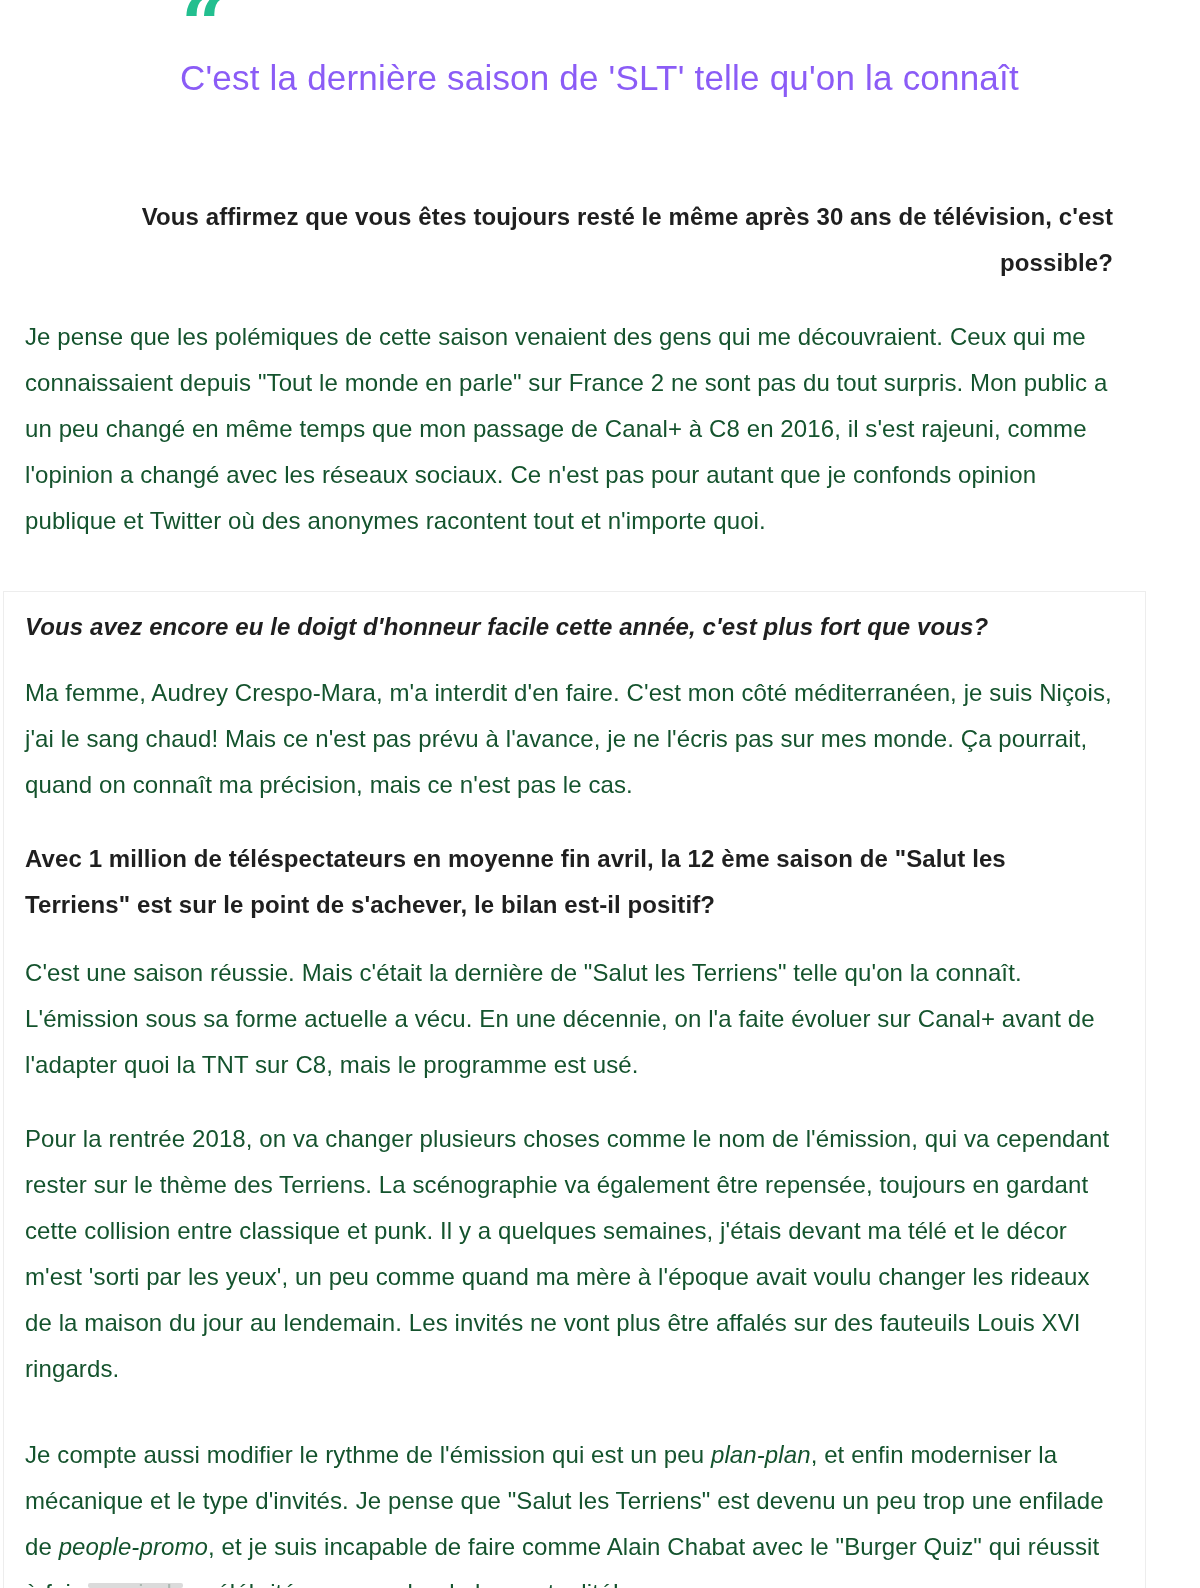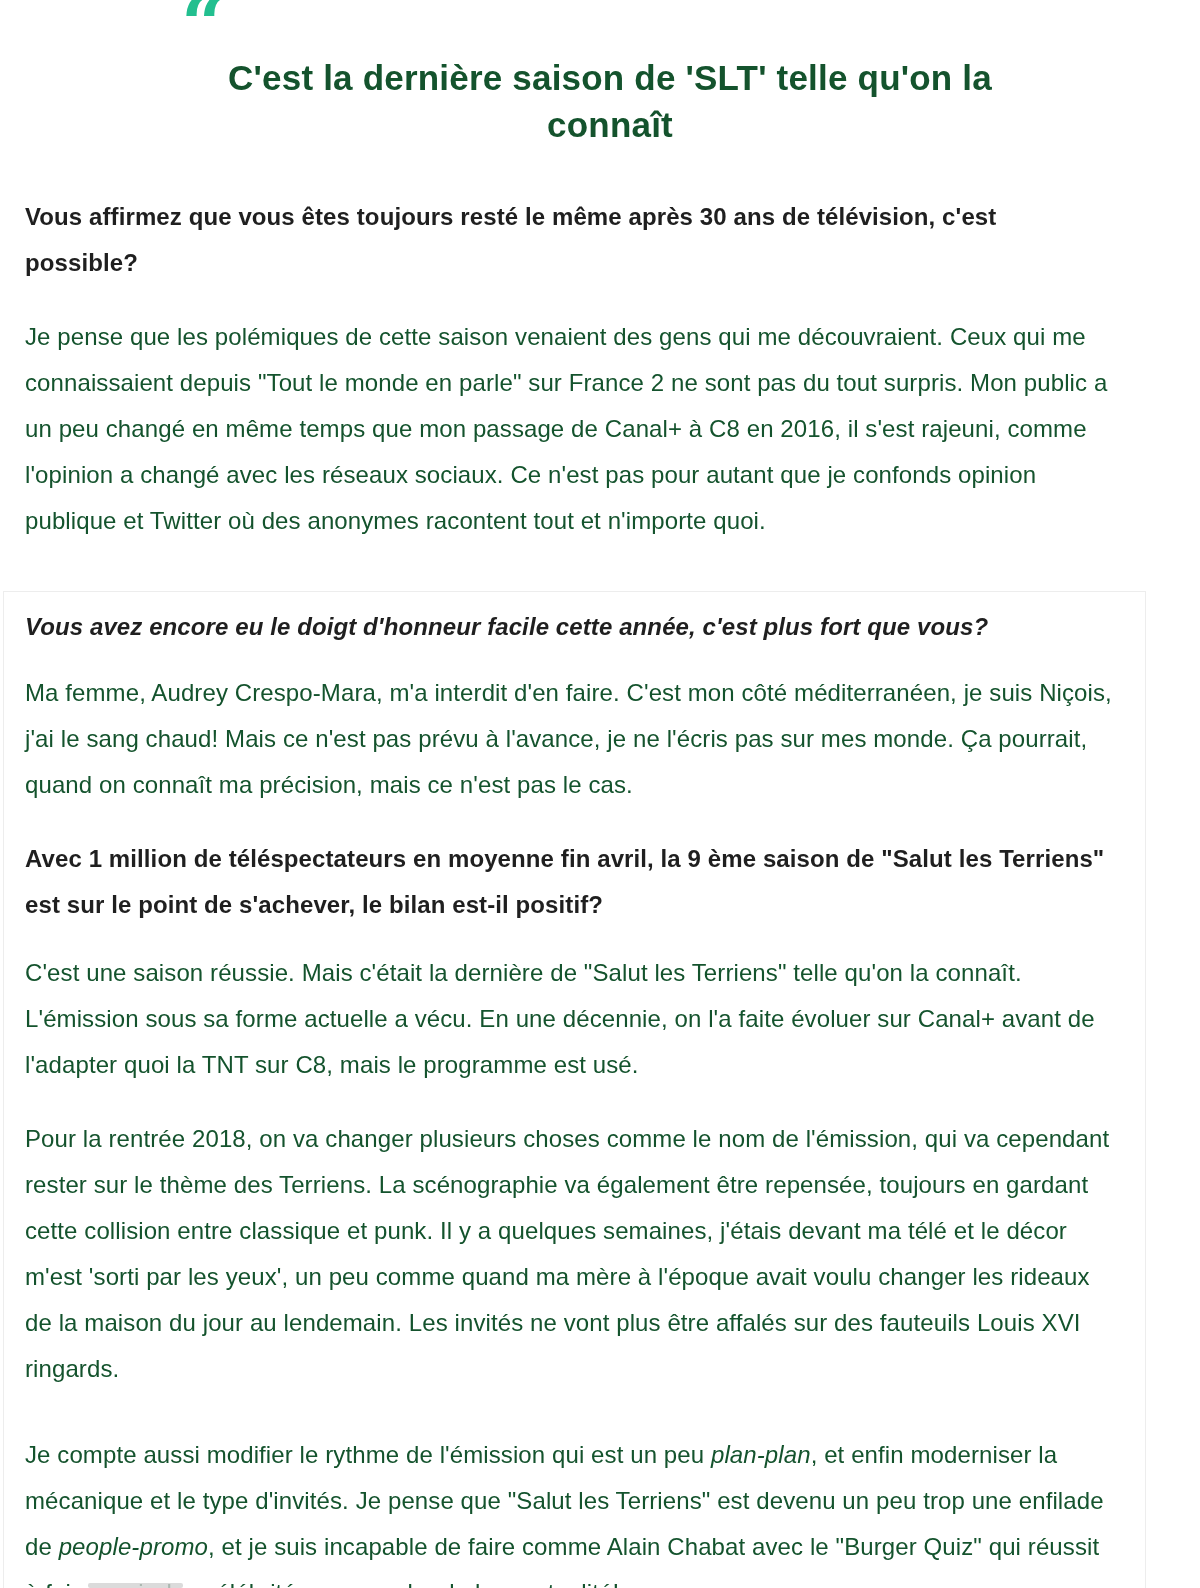--- a/index.html
+++ b/index.html
@@ -23,25 +23,24 @@
     color: #22bf8f;
     letter-spacing: -4px;
   }
 
   .article-title {
     position: absolute;
     left: 180px;
     top: 54px;
     width: 860px;
     font-size: 35px;
-    font-weight: 700;
+    font-weight: 400;
     line-height: 47px;
-    color: #14532d;
+    color: #8b5cf6;
     letter-spacing: 0.2px;
-    text-align: center;
   }
 
   .para {
     position: absolute;
     left: 25px;
     width: 1088px;
     font-size: 24px;
     line-height: 46px;
     letter-spacing: 0.1px;
   }
@@ -79,29 +78,29 @@
 </style>
 </head>
 <body>
 
 <div class="faint-panel"></div>
 
 <div class="quote-icon">“</div>
 
 <h1 class="article-title">C'est la dernière saison de 'SLT' telle qu'on la connaît</h1>
 
-<p class="para question" style="top:194px;">Vous affirmez que vous êtes toujours resté le même après 30 ans de télévision, c'est possible?</p>
+<p class="para question" style="top:194px;text-align:right;">Vous affirmez que vous êtes toujours resté le même après 30 ans de télévision, c'est possible?</p>
 
 <p class="para answer" style="top:314px;">Je pense que les polémiques de cette saison venaient des gens qui me découvraient. Ceux qui me connaissaient depuis "Tout le monde en parle" sur France 2 ne sont pas du tout surpris. Mon public a un peu changé en même temps que mon passage de Canal+ à C8 en 2016, il s'est rajeuni, comme l'opinion a changé avec les réseaux sociaux. Ce n'est pas pour autant que je confonds opinion publique et Twitter où des anonymes racontent tout et n'importe quoi.</p>
 
 <p class="para question" style="top:604px;font-style:italic;">Vous avez encore eu le doigt d'honneur facile cette année, c'est plus fort que vous?</p>
 
 <p class="para answer" style="top:670px;">Ma femme, Audrey Crespo-Mara, m'a interdit d'en faire. C'est mon côté méditerranéen, je suis Niçois, j'ai le sang chaud! Mais ce n'est pas prévu à l'avance, je ne l'écris pas sur mes monde. Ça pourrait, quand on connaît ma précision, mais ce n'est pas le cas.</p>
 
-<p class="para question" style="top:836px;">Avec 1 million de téléspectateurs en moyenne fin avril, la 9 ème saison de "Salut les Terriens" est sur le point de s'achever, le bilan est-il positif?</p>
+<p class="para question" style="top:836px;">Avec 1 million de téléspectateurs en moyenne fin avril, la 12 ème saison de "Salut les Terriens" est sur le point de s'achever, le bilan est-il positif?</p>
 
 <p class="para answer" style="top:950px;">C'est une saison réussie. Mais c'était la dernière de "Salut les Terriens" telle qu'on la connaît. L'émission sous sa forme actuelle a vécu. En une décennie, on l'a faite évoluer sur Canal+ avant de l'adapter quoi la TNT sur C8, mais le programme est usé.</p>
 
 <p class="para answer" style="top:1116px;">Pour la rentrée 2018, on va changer plusieurs choses comme le nom de l'émission, qui va cependant rester sur le thème des Terriens. La scénographie va également être repensée, toujours en gardant cette collision entre classique et punk. Il y a quelques semaines, j'étais devant ma télé et le décor m'est 'sorti par les yeux', un peu comme quand ma mère à l'époque avait voulu changer les rideaux de la maison du jour au lendemain. Les invités ne vont plus être affalés sur des fauteuils Louis XVI ringards.</p>
 
 <p class="para answer" style="top:1432px;">
   <span>Je compte aussi modifier le rythme de l'émission qui est un peu </span><span class="it">plan-plan</span><span>, et enfin moderniser la mécanique et le type d'invités. Je pense que "Salut les Terriens" est devenu un peu trop une enfilade de </span><span class="it">people-promo</span><span>, et je suis incapable de faire comme Alain Chabat avec le "Burger Quiz" qui réussit à faire venir des célébrités sans parler de leur actualité!</span>
 </p>
 
 <div class="bottom-smudge"></div>

